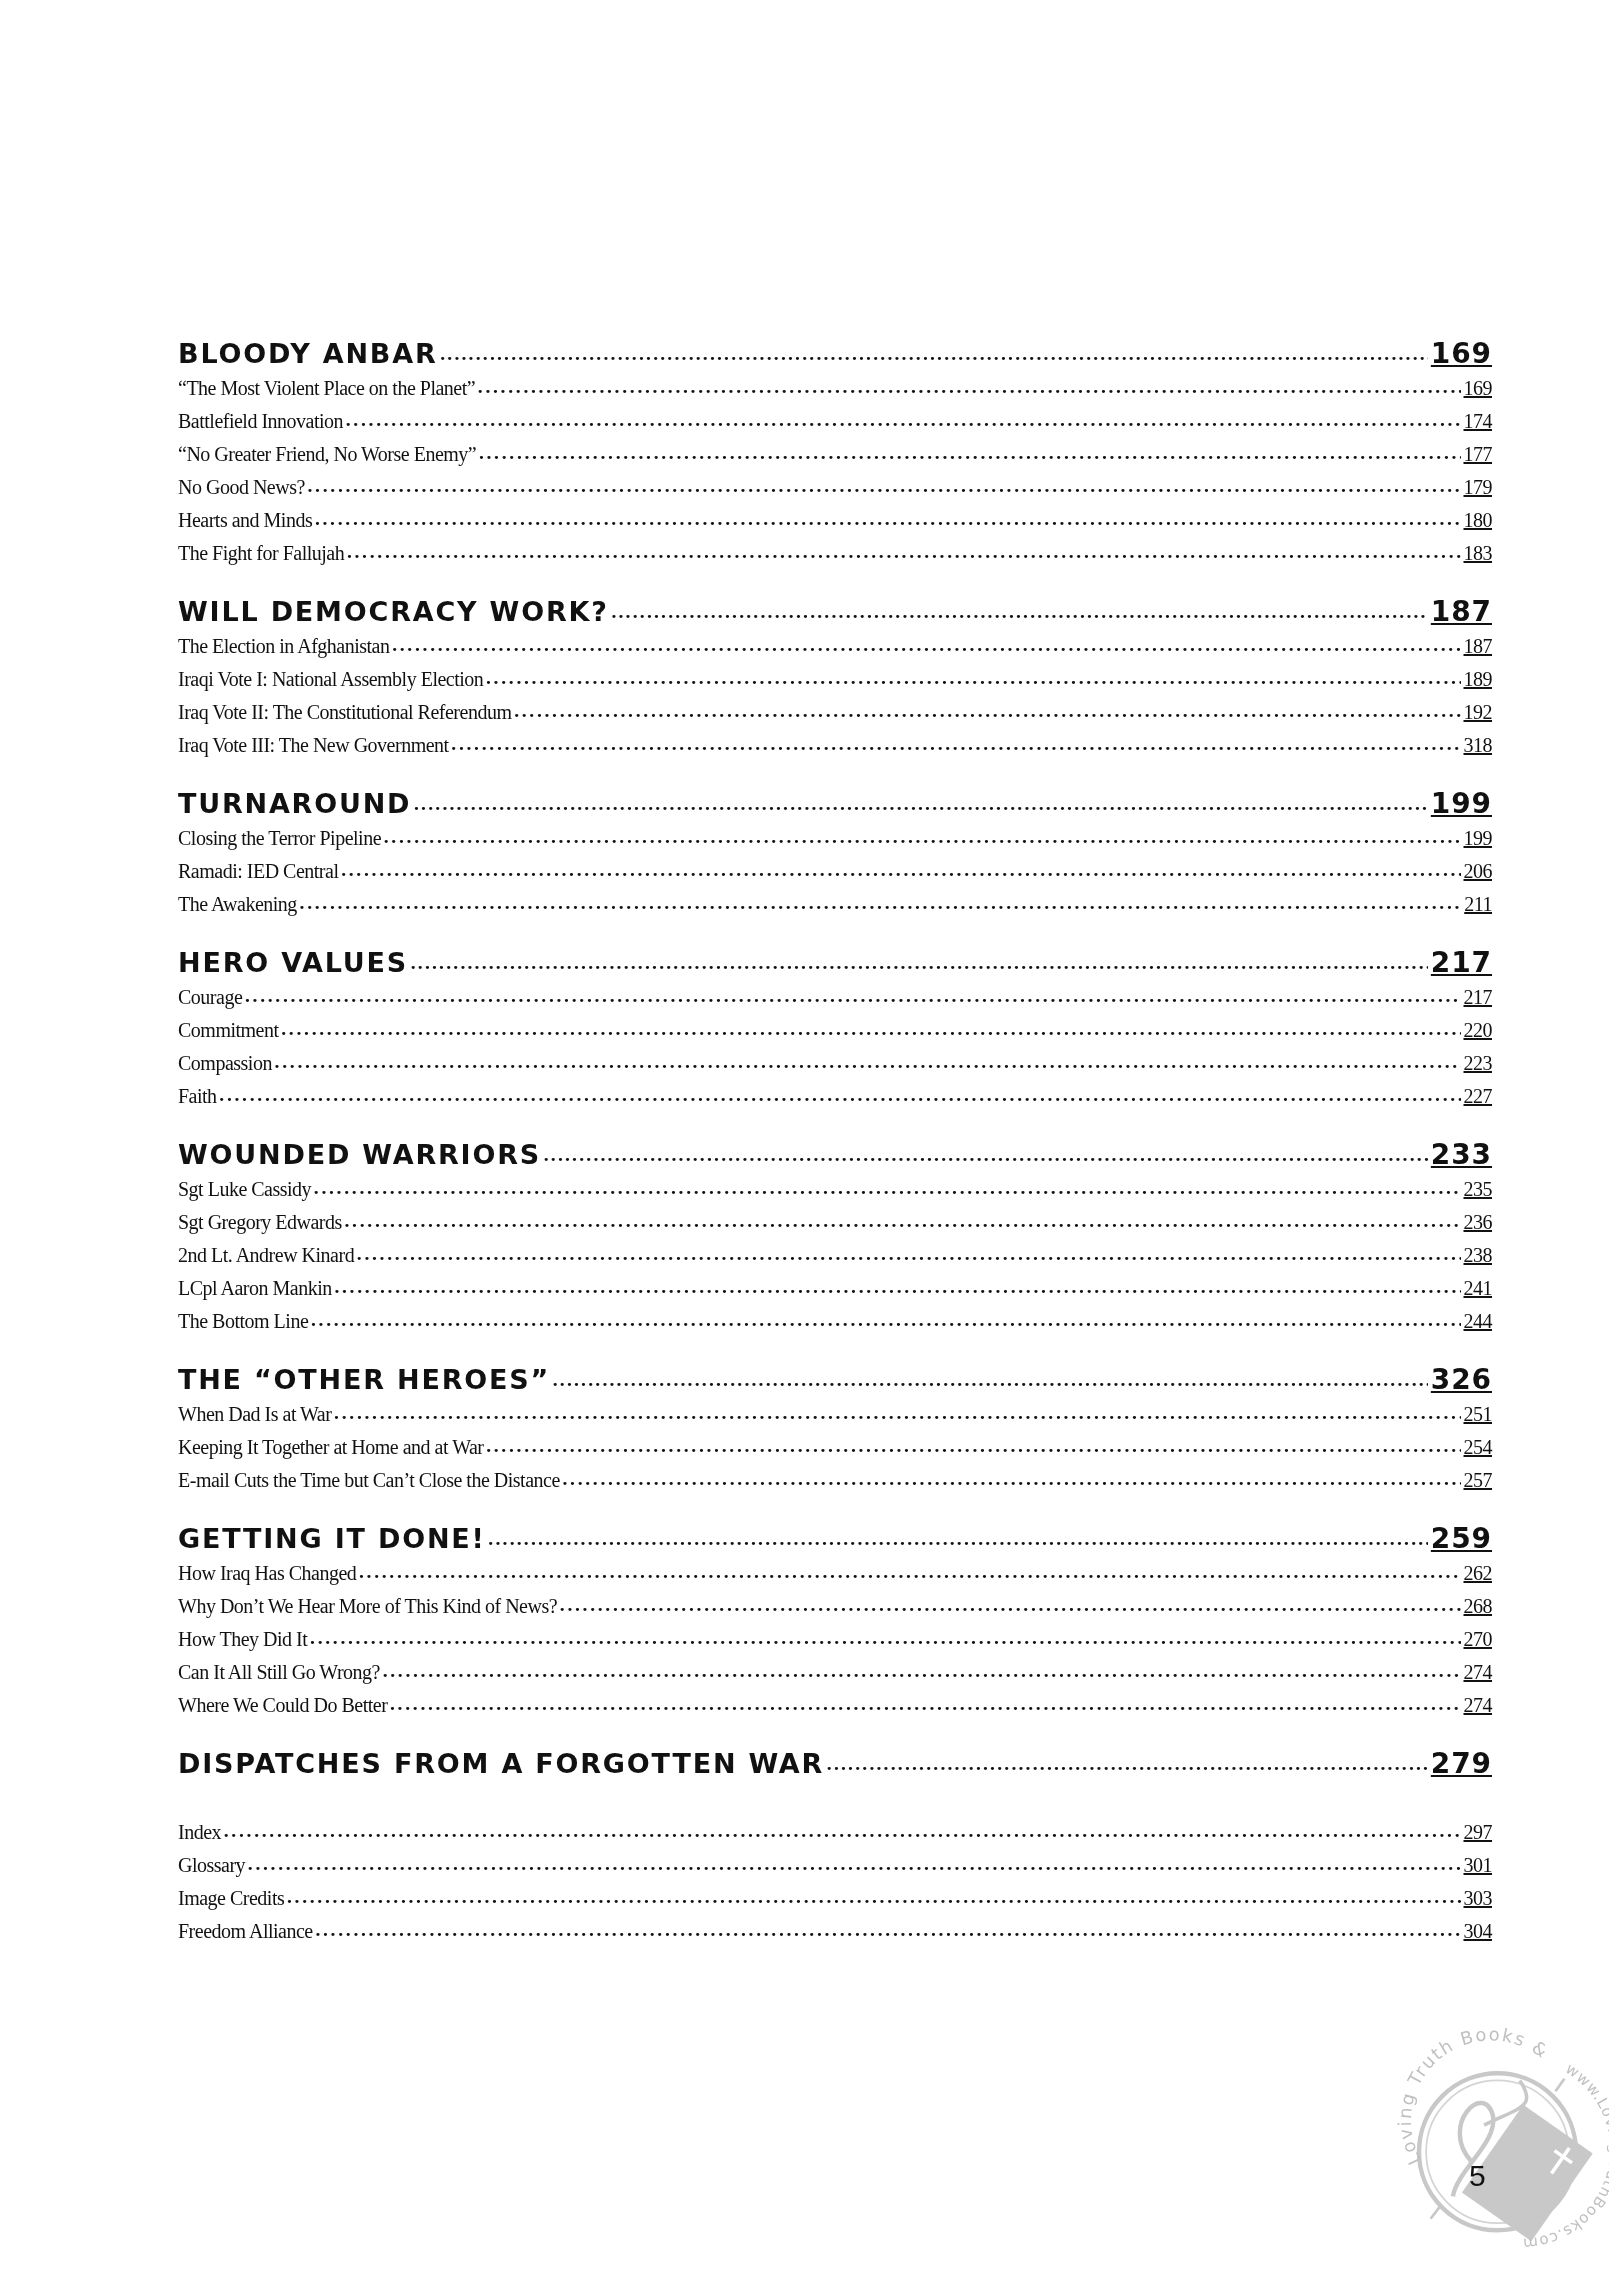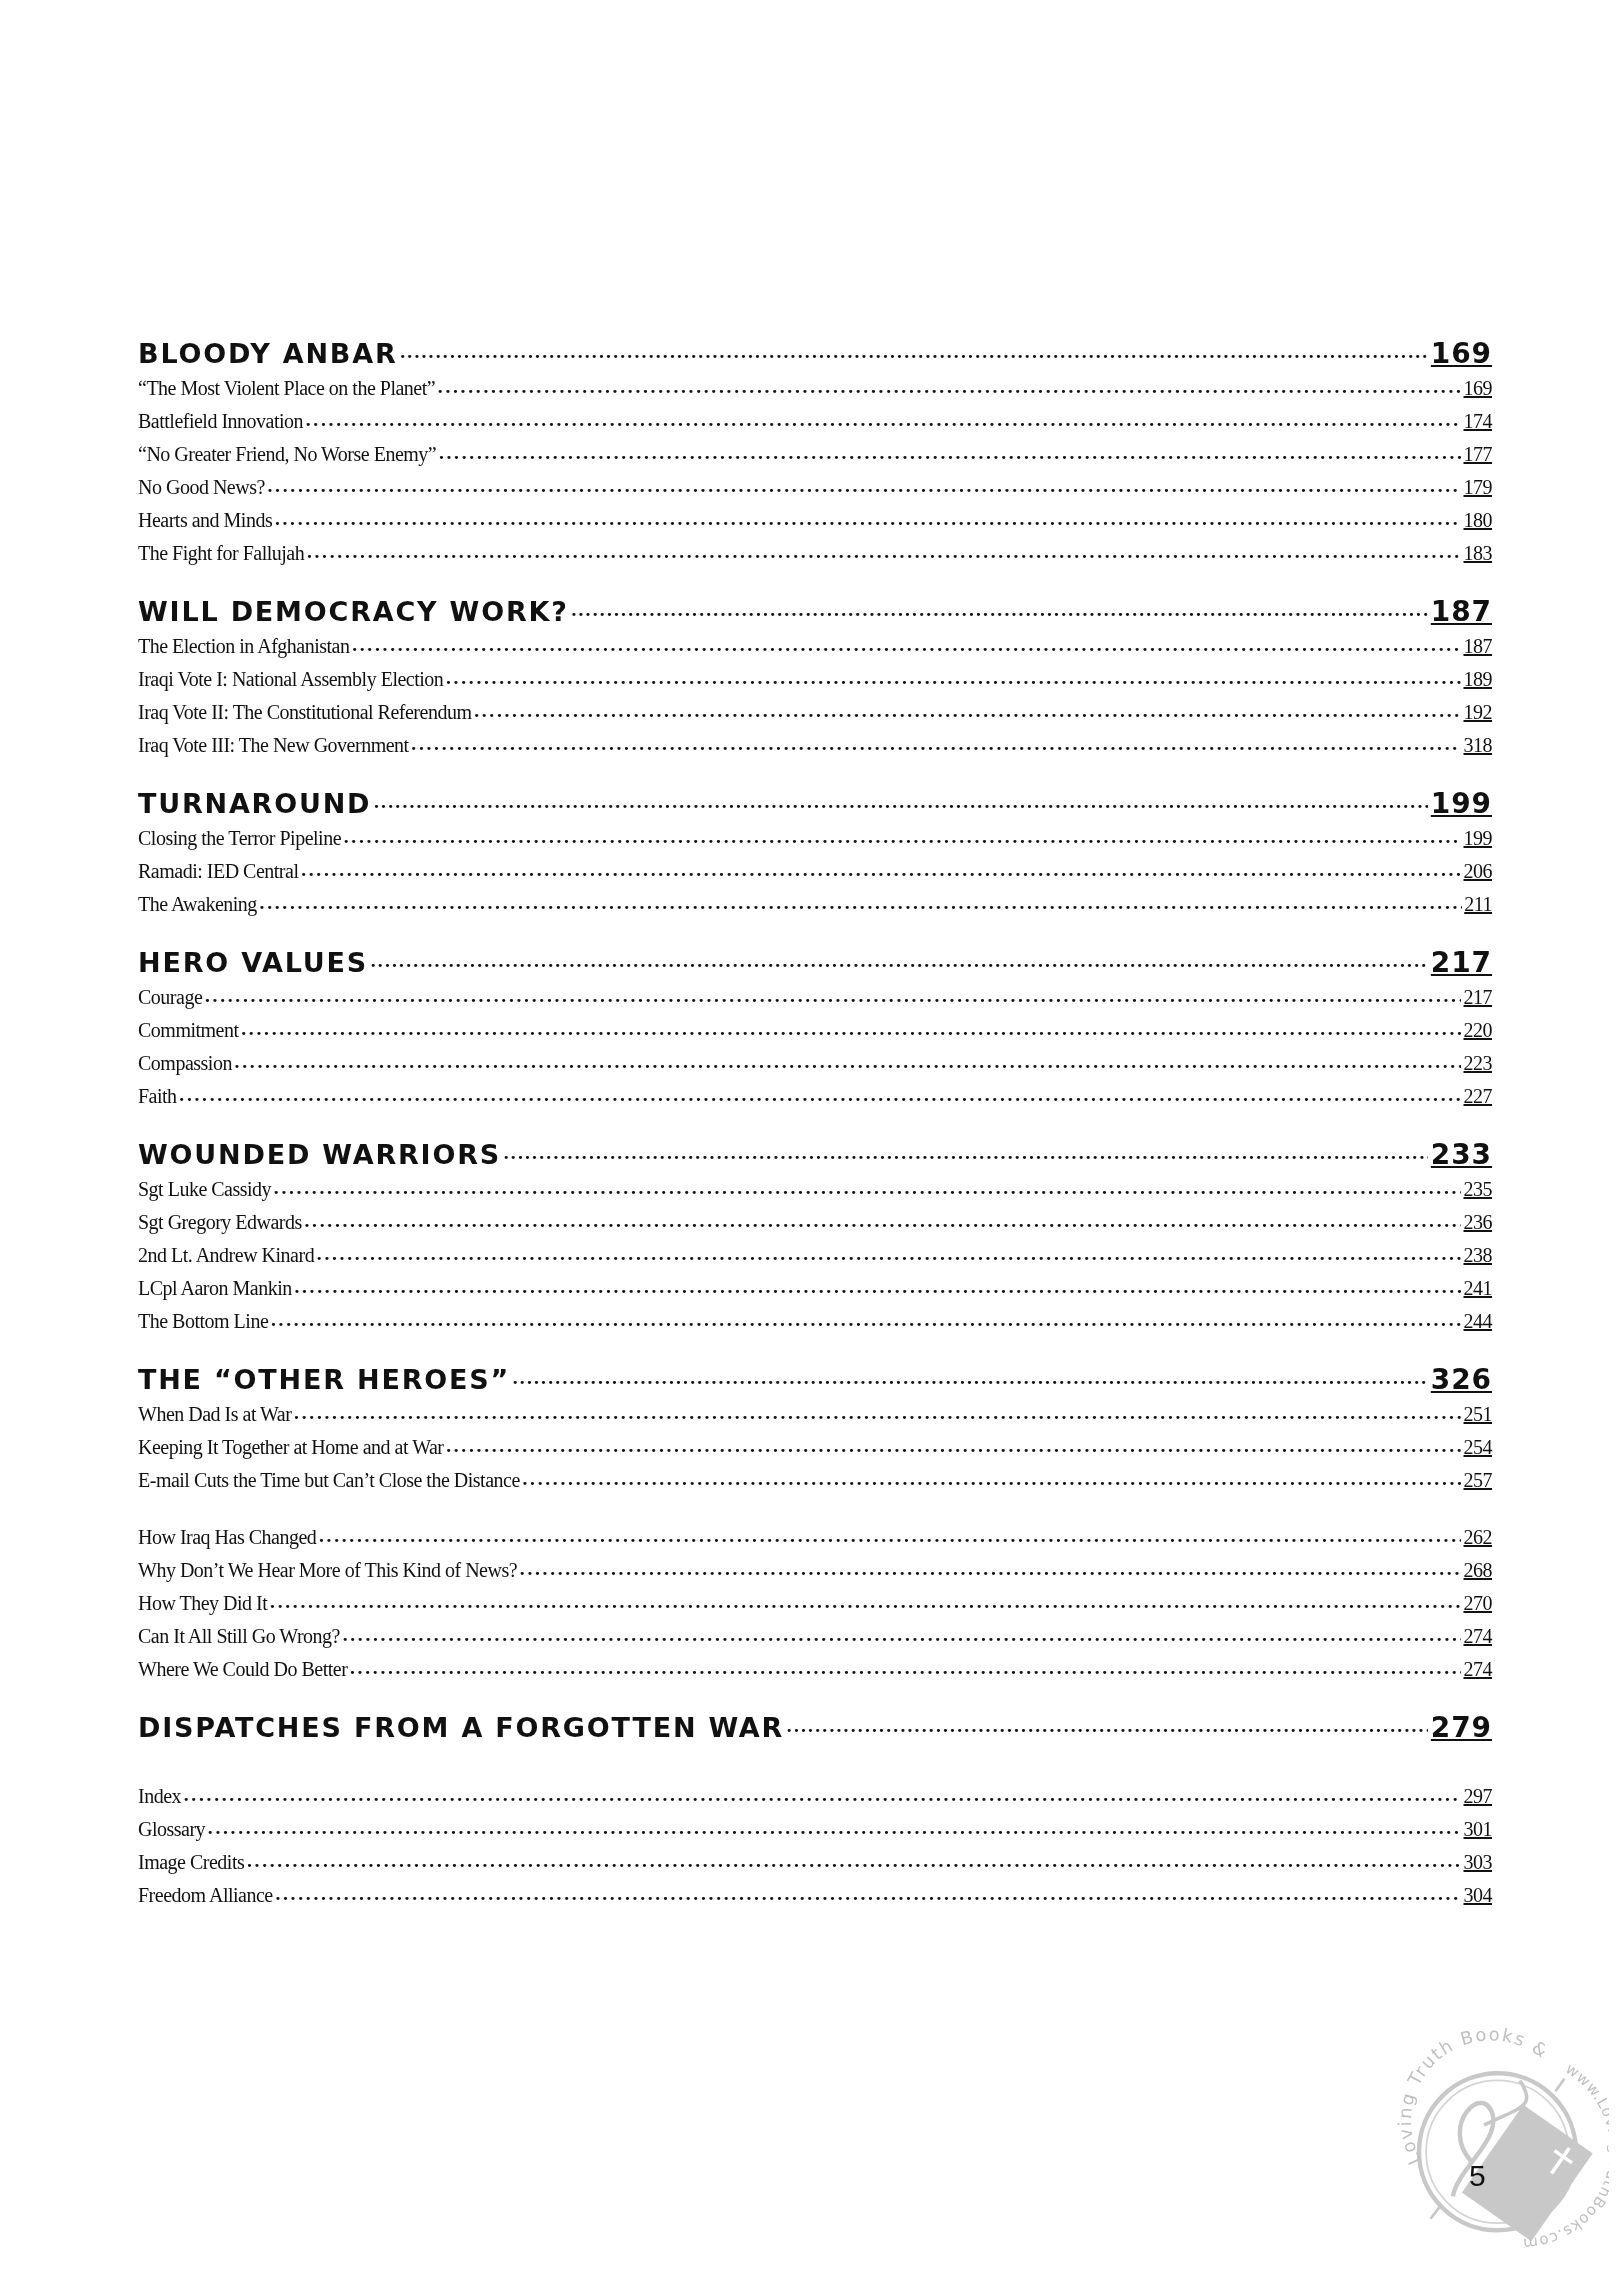--- a/index.html
+++ b/index.html
@@ -1,20 +1,20 @@
 <!DOCTYPE html>
 <html style="font-size:14.3px"><head>
 <meta charset="utf-8">
 <style>
   html, body { margin: 0; padding: 0; background: #ffffff; }
   body { width: 1619px; height: 2281px; position: relative; overflow: hidden; color: #111; }
   .toc { position: absolute; left: 138px; top: 336px; width: 1354px; }
   .section { margin-bottom: 24px; }
   .section.last { margin-bottom: 34px; }
-  .row { display: flex; align-items: flex-end; height: 33px; line-height: 33px; white-space: nowrap; }
+  .row { display: flex; align-items: center; height: 33px; line-height: 33px; white-space: nowrap; margin-left: 40px; }
   .row.heading { font-family: "DejaVu Sans", sans-serif; font-weight: bold; font-size: 27px; letter-spacing: 1.8px; height: 36px; line-height: 36px; }
   .row.item { font-family: "Liberation Serif", serif; font-size: 20px; letter-spacing: -0.5px; transform-origin: left; }
   .title { flex: 0 0 auto; }
   .leader { flex: 1 1 auto; overflow: hidden; margin: 0 2.7px; position: relative; top: -1.8px; }
   .leader::before { content: "........................................................................................................................................................................................................................................................................................................................"; letter-spacing: 2.7px; font-family: "Liberation Serif", serif; font-weight: bold; font-size: 19.6px; }
   .row.heading .leader::before { font-size: 19.6px; letter-spacing: 2.2px; }
   .page { flex: 0 0 auto; text-align: right; text-decoration: underline; }
   .row.heading .page { font-size: 28px; letter-spacing: 0.9px; }
   .stamp { position: absolute; left: 1386px; top: 2018px; width: 223px; height: 232px; }
   .page-number { position: absolute; left: 1469px; top: 2159px; font-family: "Liberation Sans", sans-serif; font-size: 30px; color: #111; }
@@ -191,20 +191,25 @@
         <span class="page">254</span>
       </div>
     <div class="row item">
         <span class="title">E-mail Cuts the Time but Can’t Close the Distance</span>
         <span class="leader"></span>
         <span class="page">257</span>
       </div>
   </div>
 
   <div class="section">
+    <div class="row heading">
+      <span class="title">GETTING IT DONE!</span>
+      <span class="leader"></span>
+      <span class="page">259</span>
+    </div>
     <div class="row item">
         <span class="title">How Iraq Has Changed</span>
         <span class="leader"></span>
         <span class="page">262</span>
       </div>
     <div class="row item">
         <span class="title">Why Don’t We Hear More of This Kind of News?</span>
         <span class="leader"></span>
         <span class="page">268</span>
       </div>

